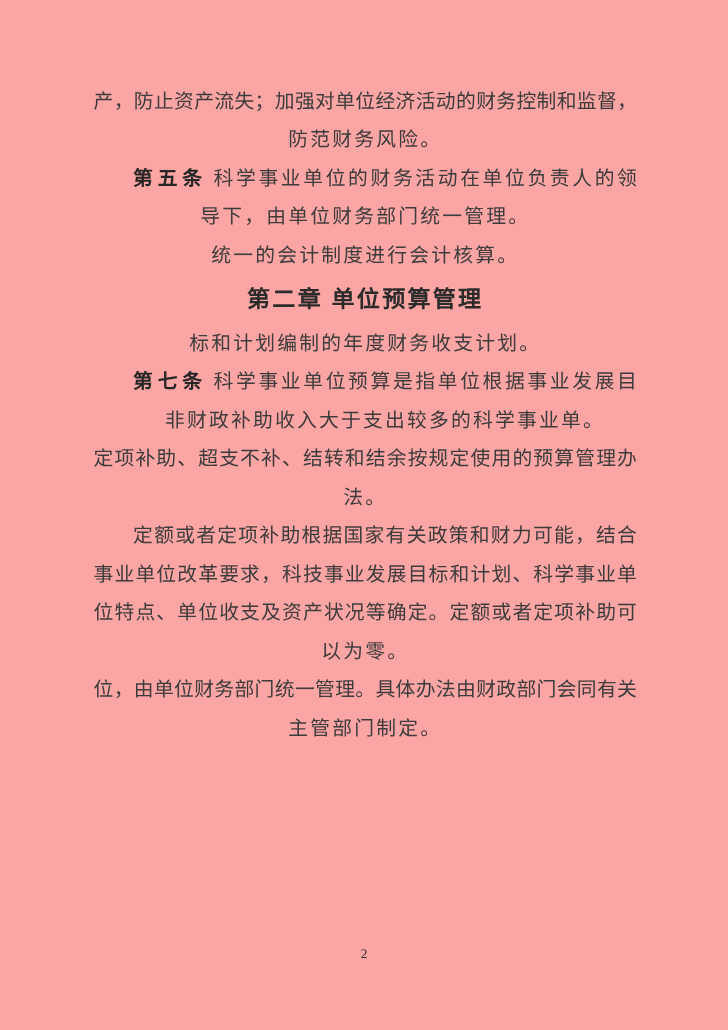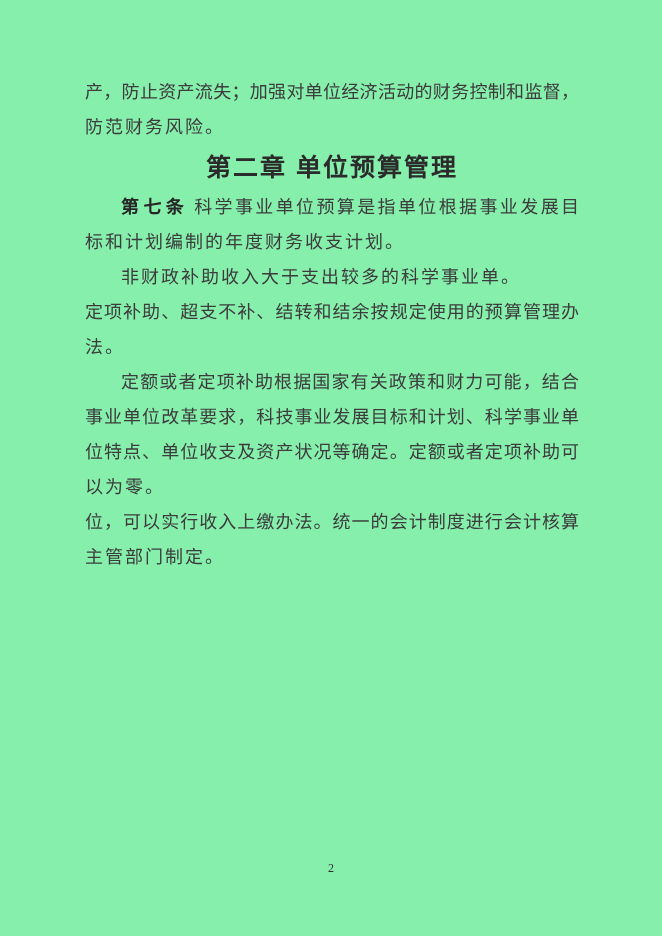--- a/index.html
+++ b/index.html
@@ -5,52 +5,52 @@
   * { margin: 0; padding: 0; box-sizing: border-box; }
   html, body { background: #ffffff; }
   body {
     width: 662px; height: 936px;
     position: relative; overflow: hidden;
     font-family: "Liberation Serif", "DejaVu Serif", serif;
   }
   .page {
     position: absolute; left: 0; top: 0;
     width: 662px; height: 936px;
-    background: #86efac;
+    background: #fca5a5;
   }
   .text-area {
     position: absolute; left: 85px; top: 75px; width: 494px;
     color: #3c3c3c;
   }
   .para { margin: 0; }
   .line {
     font-size: 18px;
     line-height: 35px;
     height: 35px;
     letter-spacing: 2px;          
     white-space: normal;
     overflow: visible;
-    text-align: left;
+    text-align: center;
   }
   .line.j {                        
     letter-spacing: 0;
     text-align: justify;
     text-align-last: justify;
   }
   .line.ind { text-indent: 36px; } 
   .lead {                          
     font-weight: 700;
     color: #262626;
     margin-right: 6px;
     letter-spacing: 2px;
   }
   .heading {                       
     font-family: "Liberation Sans", "DejaVu Sans", sans-serif;
     font-weight: 700;
-    font-size: 25px;
+    font-size: 21px;
     color: #2b2b2b;
     text-align: center;
     height: 45px;
     line-height: 45px;
     letter-spacing: 2px;
   }
   .footer {
     position: absolute; left: 0; top: 858px; width: 662px;
     text-align: center;
   }
@@ -63,40 +63,45 @@
 </head>
 <body>
 
 <div class="page">
   <main class="text-area">
       <div class="para">
         <div class="line j">产，防止资产流失；加强对单位经济活动的财务控制和监督，</div>
         <div class="line">防范财务风险。</div>
       </div>
       <div class="para">
+        <div class="line j ind"><span class="lead">第五条</span>科学事业单位的财务活动在单位负责人的领</div>
+        <div class="line">导下，由单位财务部门统一管理。</div>
+      </div>
+      <div class="para">
+        <div class="line">统一的会计制度进行会计核算。</div>
       </div>
       <div class="heading">第二章 单位预算管理</div>
       <div class="para">
+        <div class="line">标和计划编制的年度财务收支计划。</div>
         <div class="line j ind"><span class="lead">第七条</span>科学事业单位预算是指单位根据事业发展目</div>
-        <div class="line">标和计划编制的年度财务收支计划。</div>
       </div>
       <div class="para">
         <div class="line ind">非财政补助收入大于支出较多的科学事业单。</div>
       </div>
       <div class="para">
         <div class="line j">定项补助、超支不补、结转和结余按规定使用的预算管理办</div>
         <div class="line">法。</div>
       </div>
       <div class="para">
         <div class="line j ind">定额或者定项补助根据国家有关政策和财力可能，结合</div>
         <div class="line j">事业单位改革要求，科技事业发展目标和计划、科学事业单</div>
         <div class="line j">位特点、单位收支及资产状况等确定。定额或者定项补助可</div>
         <div class="line">以为零。</div>
       </div>
       <div class="para">
-        <div class="line j">位，可以实行收入上缴办法。统一的会计制度进行会计核算</div>
+        <div class="line j">位，由单位财务部门统一管理。具体办法由财政部门会同有关</div>
         <div class="line">主管部门制定。</div>
       </div>
     </main>
   <footer class="footer">
     <span class="pagenum">2</span>
   </footer>
 </div>
 
 </body></html>

